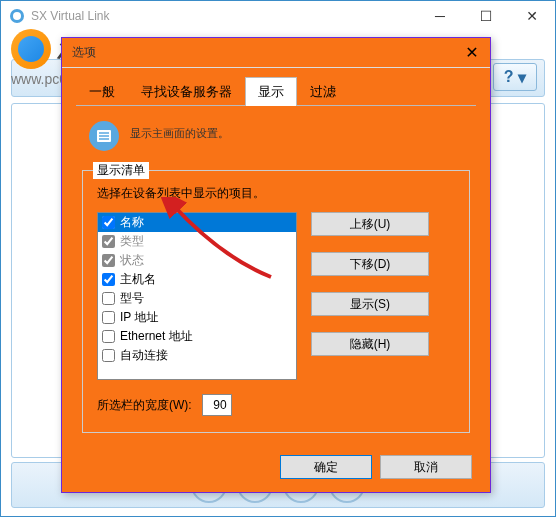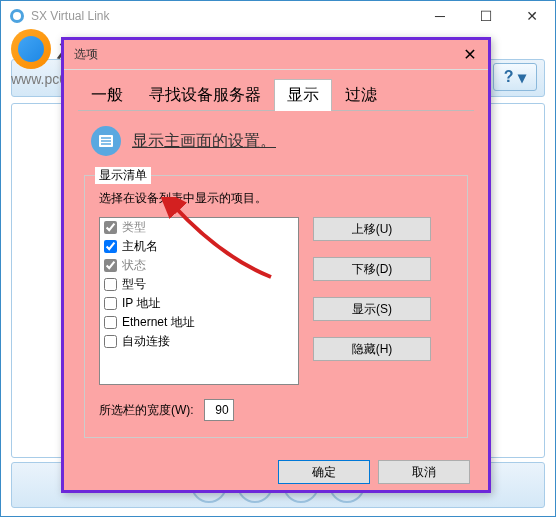--- a/index.html
+++ b/index.html
@@ -22,34 +22,34 @@
 
 
 .bg-toolbar { position:absolute; top:58px; left:10px; right:10px; height:38px; background:linear-gradient(#eaf3fb,#d4e8f7); border:1px solid #a8cce8; border-radius:3px;}
 .bg-panels { position:absolute; top:102px; bottom:58px; left:10px; right:10px; display:flex; gap:6px;}
 .bg-panel { flex:1; border:1px solid #a8cce8; border-radius:3px; background:#fff;}
 .bg-bottom {position:absolute;bottom:8px;left:10px;right:10px;height:46px;background:linear-gradient(#eaf3fb,#d4e8f7);border:1px solid #a8cce8;border-radius:3px;display:flex;align-items:center;justify-content:center;gap:10px;}
 .bg-circle{width:36px;height:36px;border:2px solid #9cc3e0;border-radius:50%;}
 .help-btn{position:absolute;top:62px;right:18px;width:44px;height:28px;background:linear-gradient(#f4faff,#d4e8f7);border:1px solid #8ab8db;border-radius:3px;display:flex;align-items:center;justify-content:center;font-size:16px;color:#2b6ca3;font-weight:bold;}
 
 
-.dialog { position: absolute; top: 36px; left: 60px; width: 430px; height: 456px; background: #fca5a5; border: 3px solid #6d28d9; box-shadow: 2px 2px 8px rgba(0,0,0,0.25); z-index: 10; }
+.dialog { position: absolute; top: 36px; left: 60px; width: 430px; height: 456px; background: #f97316; border: 1px solid #6d28d9; box-shadow: 2px 2px 8px rgba(0,0,0,0.25); z-index: 10; }
 .dlg-titlebar { height: 30px; display: flex; align-items: center; padding: 0 6px 0 10px; border-bottom: 1px solid #ddd; }
 .dlg-title { font-size: 12px; flex: 1; color: #333; }
 .dlg-close { width: 24px; height: 24px; display: flex; align-items: center; justify-content: center; font-size: 16px; cursor: pointer; }
 
 .tabs { display: flex; padding: 8px 14px 0 14px; }
-.tab { padding: 5px 12px; font-size: 16px; border: 1px solid transparent; border-bottom: none; cursor: pointer; position:relative; top:1px;}
+.tab { padding: 5px 12px; font-size: 13px; border: 1px solid transparent; border-bottom: none; cursor: pointer; position:relative; top:1px;}
 .tab.active { border-color: #bbb; background: #fff; z-index:2;}
 .tab-underline{height:1px;background:#bbb;margin:0 14px;}
 
 .tab-body { padding: 14px 20px 12px 20px; }
 .desc-row { display: flex; align-items: flex-start; gap: 10px; margin-bottom: 18px; padding-left:6px;}
 .desc-icon { width: 32px; height: 32px; flex-shrink:0;}
-.desc-text { font-size: 16px; color: #333; padding-top:6px;text-decoration:underline;}
+.desc-text { font-size: 11px; color: #333; padding-top:6px;}
 
 .group { border: 1px solid #ccc; padding: 14px 14px 16px 14px; position: relative; }
 .group-title { position: absolute; top: -9px; left: 10px; background: #fff; padding: 0 4px; font-size: 12px; }
 .group-desc { font-size: 12px; margin-bottom: 10px; }
 .list-row { display: flex; gap: 14px; align-items:flex-start;}
 .checklist { width: 200px; height: 168px; border: 1px solid #888; overflow-y: scroll; background: #fff; position:relative;}
 .check-item { display: flex; align-items: center; padding: 1px 4px; font-size: 12px; height:19px;}
 .check-item input { margin-right: 5px; width:13px;height:13px;}
 .check-item.selected { background: #0078d7; color: #fff; }
 .check-item.selected span{color:#fff;}
@@ -144,31 +144,35 @@
         </span>
         <span class="desc-text">显示主画面的设置。</span>
       </div>
 
       <div class="group">
         <span class="group-title">显示清单</span>
         <div class="group-desc">选择在设备列表中显示的项目。</div>
 
         <div class="list-row">
           <div class="checklist" id="checklist">
+              <div class="check-item selected">
+                <input type="checkbox" checked="" style="">
+                <span>名称</span>
+              </div>
               <div class="check-item disabled">
                 <input type="checkbox" checked="" style="">
                 <span>类型</span>
               </div>
+              <div class="check-item disabled">
+                <input type="checkbox" checked="" style="">
+                <span>状态</span>
+              </div>
               <div class="check-item">
                 <input type="checkbox" checked="" style="">
                 <span>主机名</span>
-              </div>
-              <div class="check-item disabled">
-                <input type="checkbox" checked="" style="">
-                <span>状态</span>
               </div>
               <div class="check-item">
                 <input type="checkbox" style="">
                 <span>型号</span>
               </div>
               <div class="check-item">
                 <input type="checkbox" style="">
                 <span>IP 地址</span>
               </div>
               <div class="check-item">

